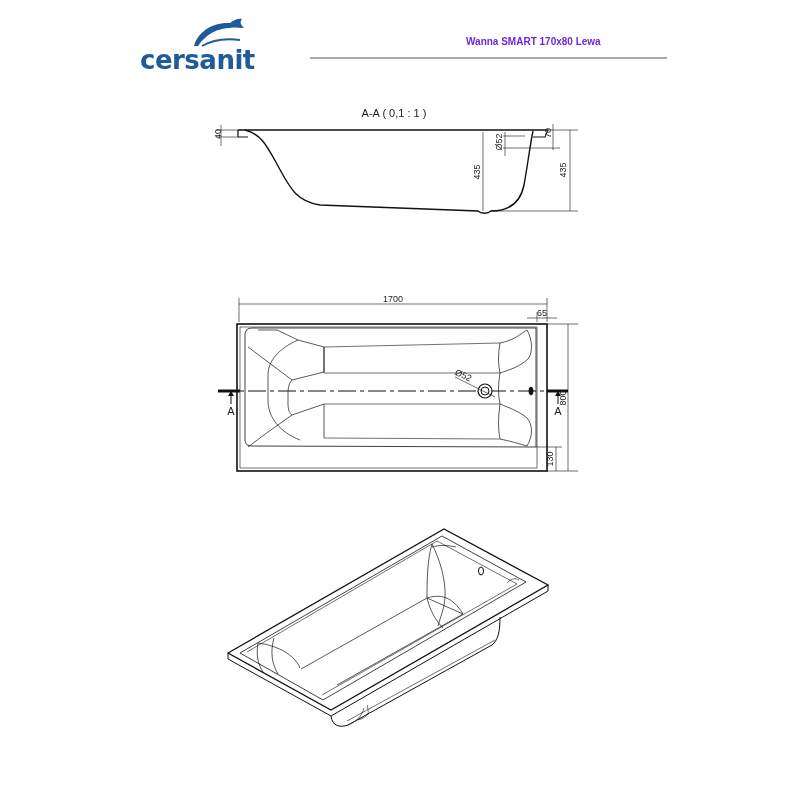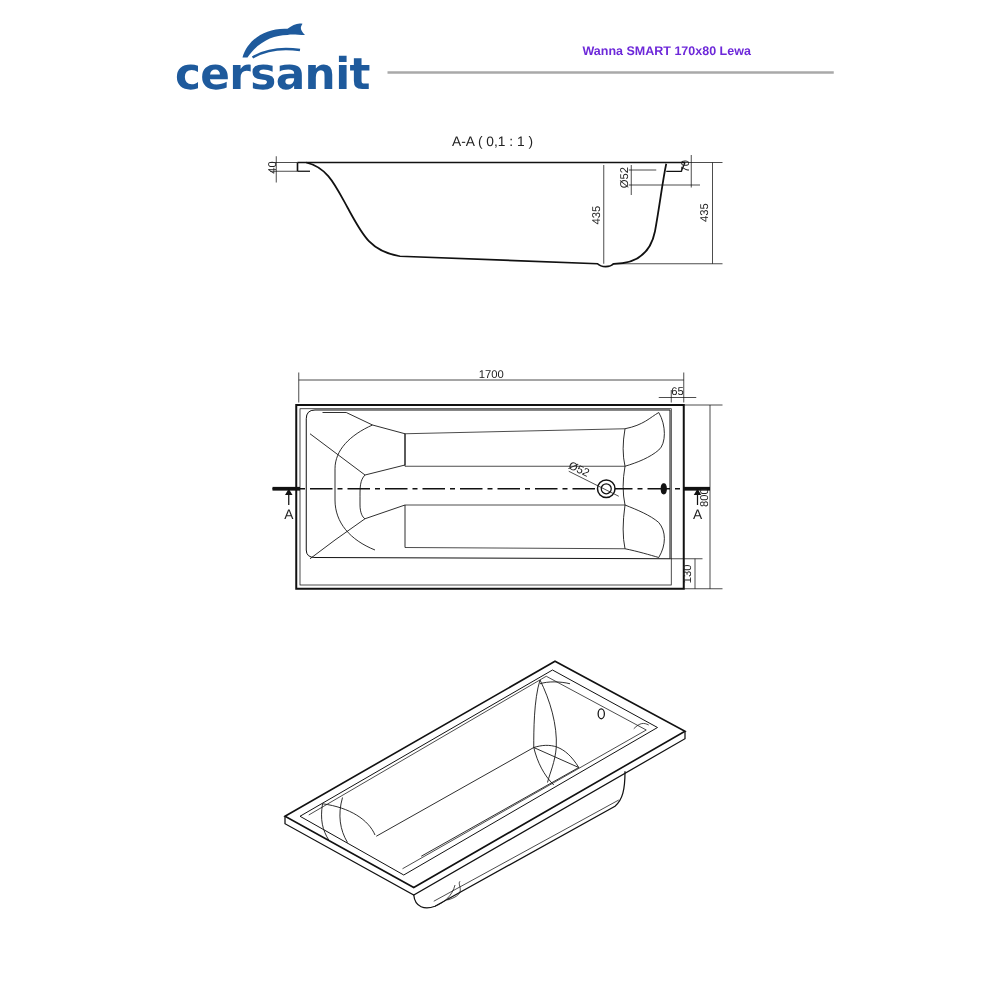--- a/index.html
+++ b/index.html
@@ -1,18 +1,18 @@
 <!DOCTYPE html>
 <html><head>
 <meta charset="utf-8">
 <style>
   html, body { margin:0; padding:0; background:#ffffff; }
   body { width:800px; height:800px; position:relative; overflow:hidden; font-family:"Liberation Sans", sans-serif; }
   .logo { position:absolute; left:140px; top:18px; width:150px; height:60px; }
-  .logo-text { position:absolute; left:0; top:22px; font-family:"DejaVu Sans", sans-serif; font-weight:bold; font-size:35px; letter-spacing:-0.5px; color:#1e5a9c; line-height:40px; }
+  .logo-text { position:absolute; left:0; top:22px; font-family:"DejaVu Sans", sans-serif; font-weight:bold; font-size:26px; letter-spacing:-0.5px; color:#1e5a9c; line-height:40px; }
   .doc-title { position:absolute; left:466px; top:36px; font-family:"Liberation Sans", sans-serif; font-weight:bold; font-size:10px; color:#6d28d9; white-space:nowrap; }
   .title-rule { position:absolute; left:310px; top:57px; width:357px; height:2px; background:#a9a9a9; }
   svg.drawing { position:absolute; left:0; top:0; }
   .dim { font-family:"Liberation Sans", sans-serif; font-size:9px; fill:#222; }
   .lbl { font-family:"Liberation Sans", sans-serif; font-size:11px; fill:#222; }
 </style>
 </head>
 <body>
 
 <div class="logo">

